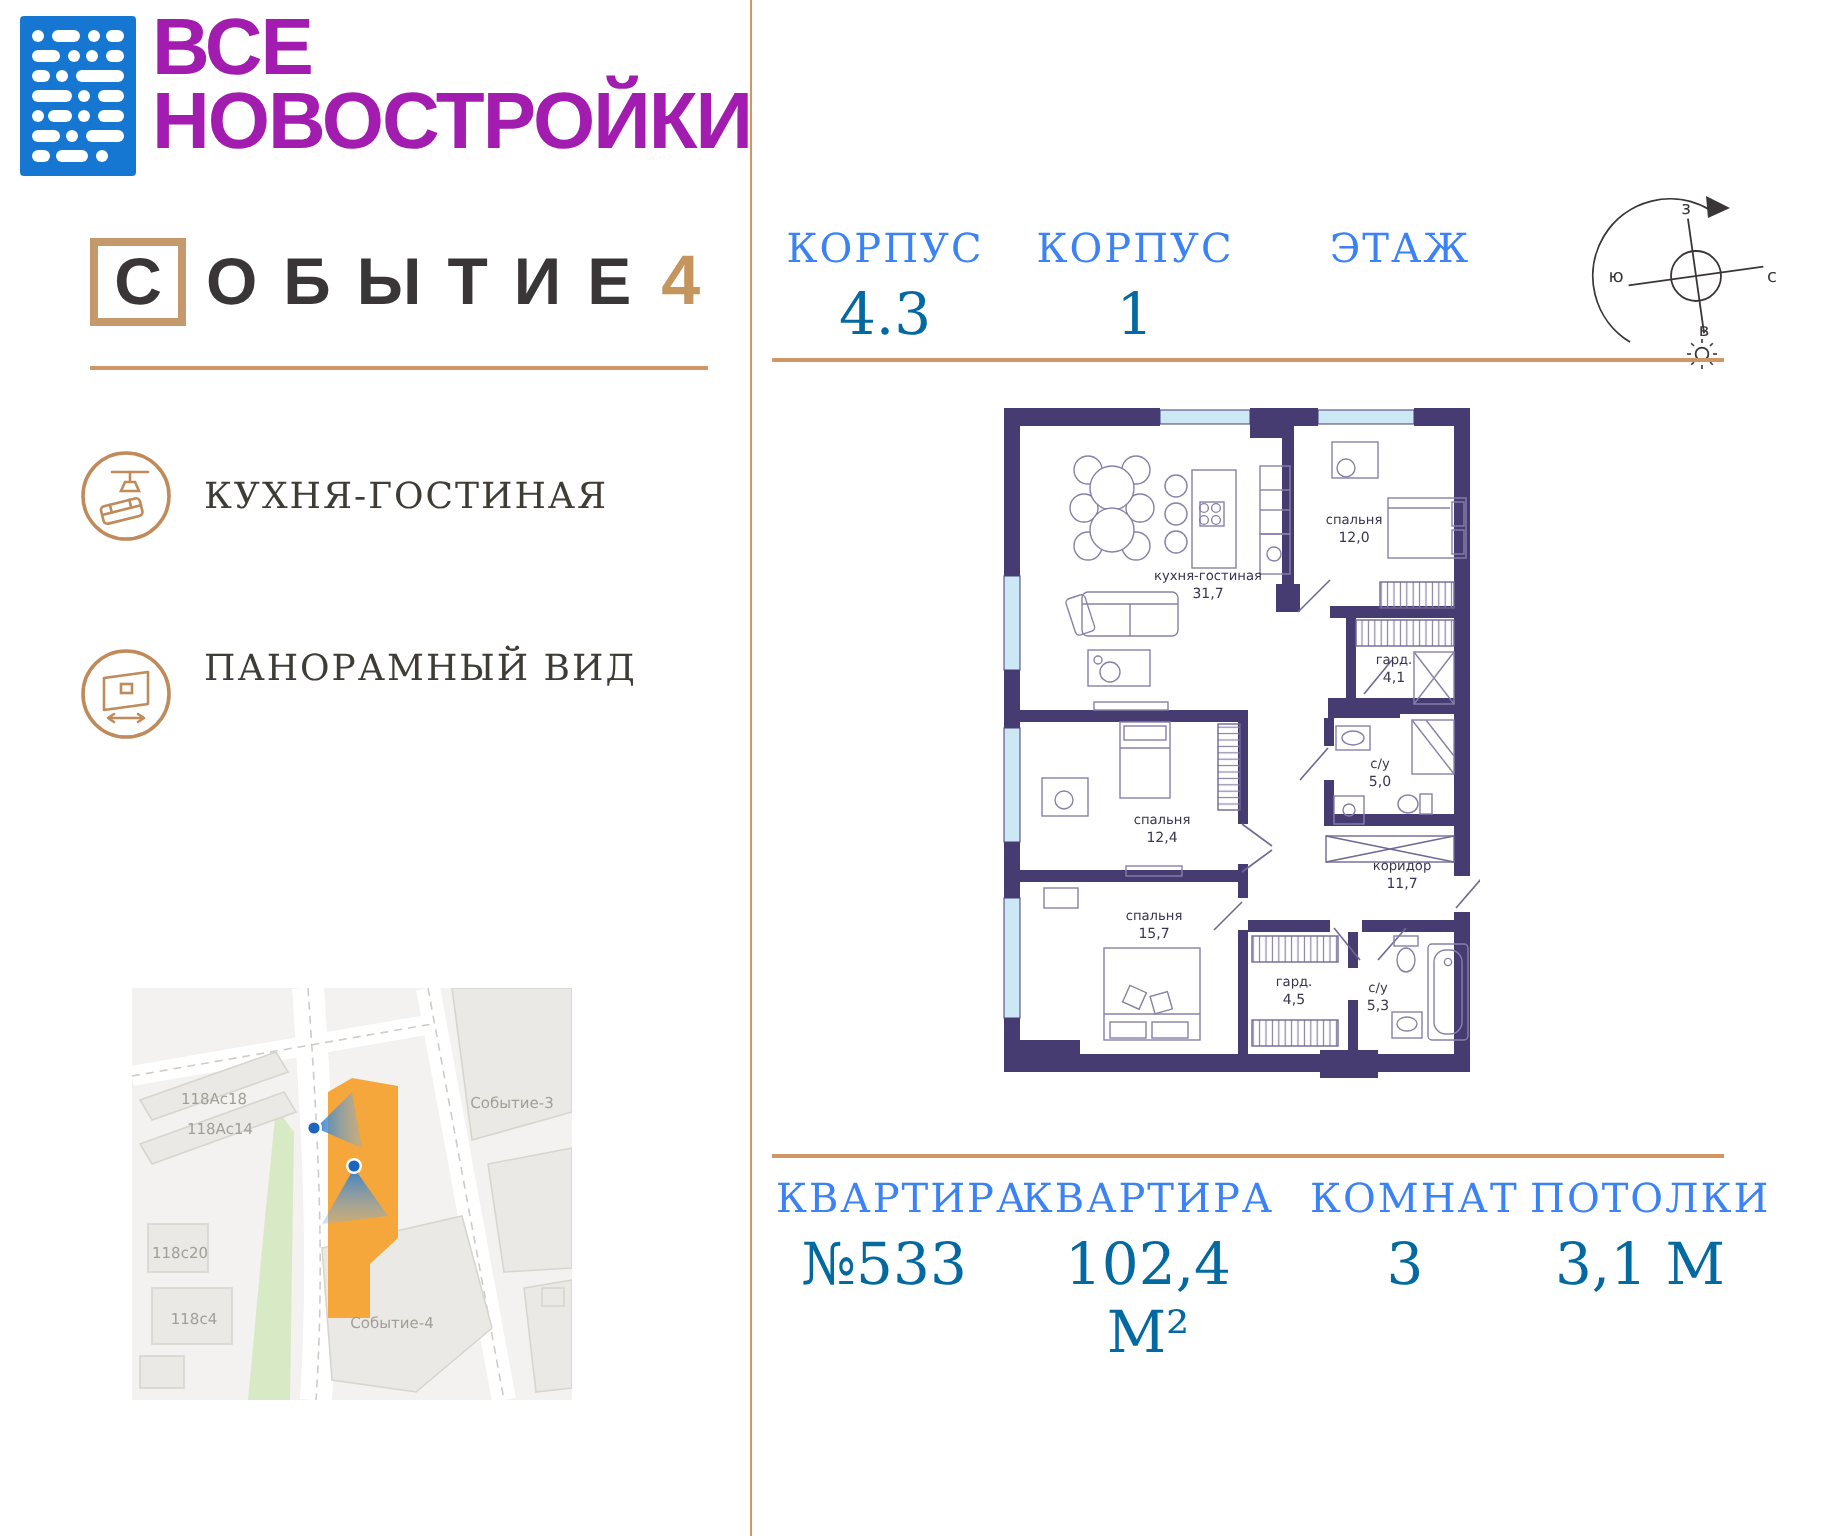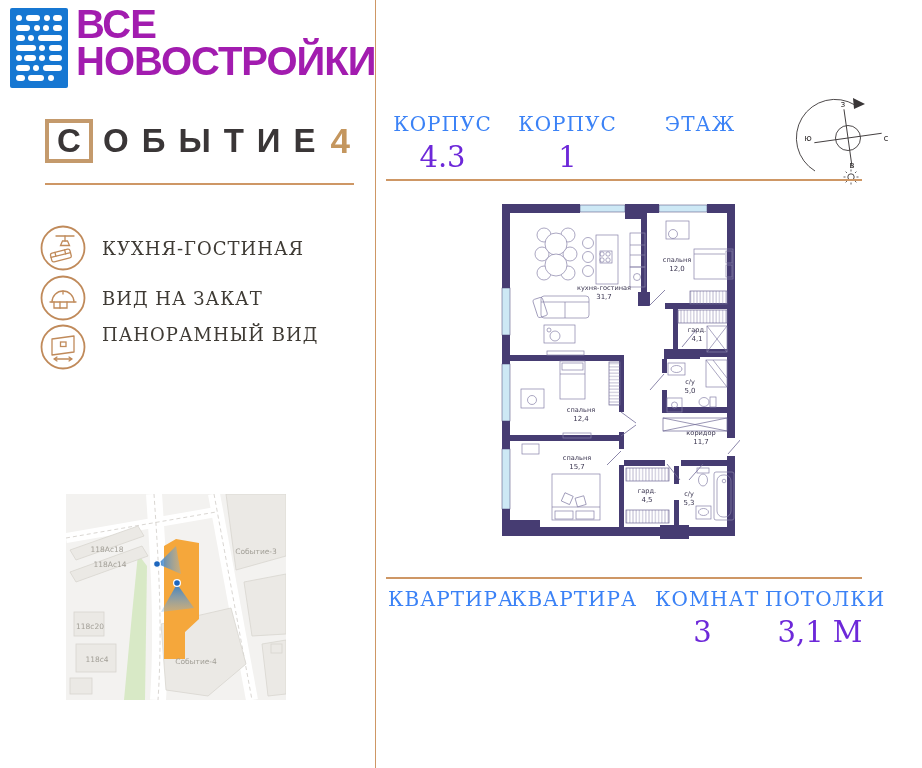--- a/index.html
+++ b/index.html
@@ -13,21 +13,21 @@
   .proj-box{width:40px;height:36px;border:4px solid #C49A6C;display:flex;align-items:center;justify-content:center;
             font-size:33px;margin-right:10px;}
   .proj-rest{font-size:33px;letter-spacing:13px;}
   .proj-num{color:#C4965E;font-size:35px;margin-left:2px;}
   .gold-line{background:#CE9765;}
   
   .feature-label{font-family:"DejaVu Serif","Liberation Serif",serif;font-size:18px;color:#3F3B35;letter-spacing:1px;}
   
   .stat{position:absolute;text-align:center;}
   .stat-label{font-family:"DejaVu Serif","Liberation Serif",serif;font-size:20px;color:#3b82f6;letter-spacing:1px;}
-  .stat-value{font-family:"DejaVu Serif","Liberation Serif",serif;font-size:29px;color:#6d28d9;margin-top:4px;}
+  .stat-value{font-family:"DejaVu Serif","Liberation Serif",serif;font-size:29px;color:#0369a1;margin-top:4px;}
   
   .rname{font-family:"DejaVu Sans","Liberation Sans",sans-serif;font-size:6.6px;fill:#3A3550;text-anchor:middle;}
   .rarea{font-family:"DejaVu Sans","Liberation Sans",sans-serif;font-size:7px;fill:#3A3550;text-anchor:middle;}
   .maplbl{font-family:"DejaVu Sans","Liberation Sans",sans-serif;font-size:7.5px;fill:#A29F97;text-anchor:middle;}
   .cletter{font-family:"DejaVu Sans","Liberation Sans",sans-serif;font-size:9px;fill:#3A3637;text-anchor:middle;}
 </style>
 </head>
 <body>
 
 <div id="stage">
@@ -89,33 +89,20 @@
         <g transform="rotate(-14 21 31)">
           <rect x="11" y="26" width="20" height="9" rx="2"></rect>
           <path d="M11 30 H31"></path>
             <path d="M16 26 V30"></path>
             <path d="M26 26 V30"></path>
         </g>
       </g>
     </svg>
     <span class="feature-label" style="margin-left:16px;">КУХНЯ-ГОСТИНАЯ</span>
   </div>
-  <div class="abs" style="left:40px;top:275px;display:flex;align-items:center;">
-    <svg width="46" height="46" viewBox="0 0 46 46">
-      <circle cx="23" cy="23" r="21.5" fill="none" stroke="#C08A5A" stroke-width="1.8"></circle>
-      <g fill="none" stroke="#C08A5A" stroke-width="1.3" stroke-linecap="round">
-        <path d="M12 27 A11 11 0 0 1 34 27"></path>
-        <path d="M10 27 H36"></path>
-        <path d="M14 27 V33 H20 V27"></path>
-        <path d="M20 33 H27 V27"></path>
-        <path d="M23 16 V19"></path>
-      </g>
-    </svg>
-    <span class="feature-label" style="margin-left:16px;">ВИД НА ЗАКАТ</span>
-  </div>
   <div class="abs" style="left:40px;top:324px;display:flex;align-items:flex-start;">
     <svg width="46" height="46" viewBox="0 0 46 46">
       <circle cx="23" cy="23" r="21.5" fill="none" stroke="#C08A5A" stroke-width="1.8"></circle>
       <g fill="none" stroke="#C08A5A" stroke-width="1.3" stroke-linecap="round">
         <path d="M12 15 L34 12 M12 31 L34 28 M12 15 V31 M34 12 V28"></path>
         <rect x="20.5" y="18" width="5.5" height="4.5"></rect>
         <path d="M14 35 H32 M14 35 l3 -2 M14 35 l3 2 M32 35 l-3 -2 M32 35 l-3 2"></path>
       </g>
     </svg>
     <span class="feature-label" style="margin-left:16px;">ПАНОРАМНЫЙ ВИД</span>
@@ -400,23 +387,25 @@
         <text class="rname" x="192" y="294">с/у</text>
         <text class="rarea" x="192" y="303">5,3</text>
       </g>
     </svg>
   </div>
 
   <div class="abs gold-line" style="left:386px;top:577px;width:476px;height:2px;"></div>
 
   <div class="stat" style="left:388px;top:587px;width:108px;">
     <div class="stat-label">КВАРТИРА</div>
+    <div class="stat-value">№533</div>
   </div>
   <div class="stat" style="left:508px;top:587px;width:132px;">
     <div class="stat-label">КВАРТИРА</div>
+    <div class="stat-value">102,4 М²</div>
   </div>
   <div class="stat" style="left:655px;top:587px;width:95px;">
     <div class="stat-label">КОМНАТ</div>
     <div class="stat-value">3</div>
   </div>
   <div class="stat" style="left:765px;top:587px;width:110px;">
     <div class="stat-label">ПОТОЛКИ</div>
     <div class="stat-value">3,1 М</div>
   </div>
 

